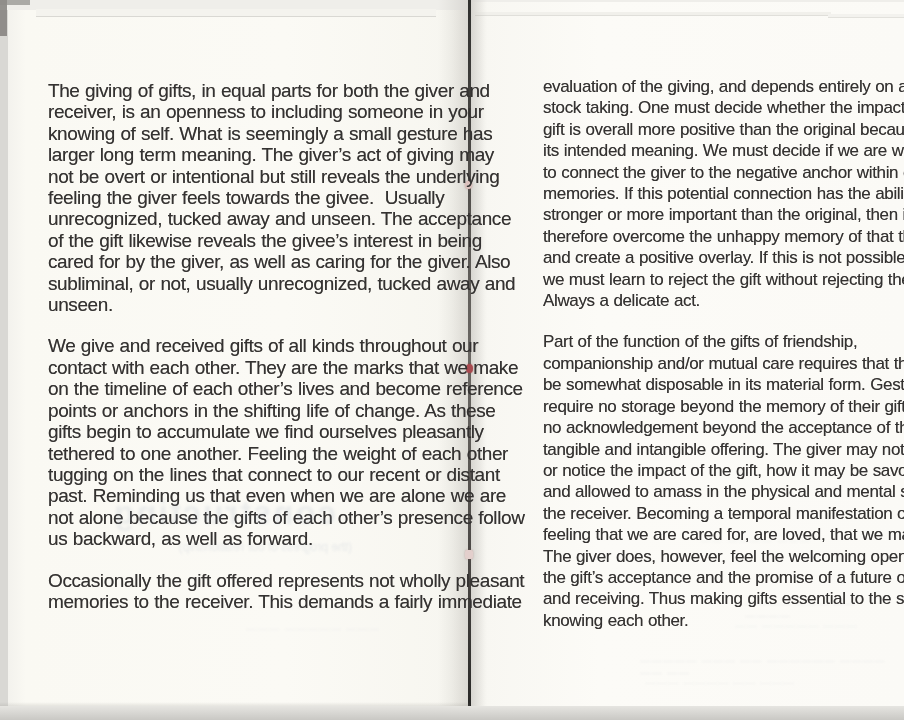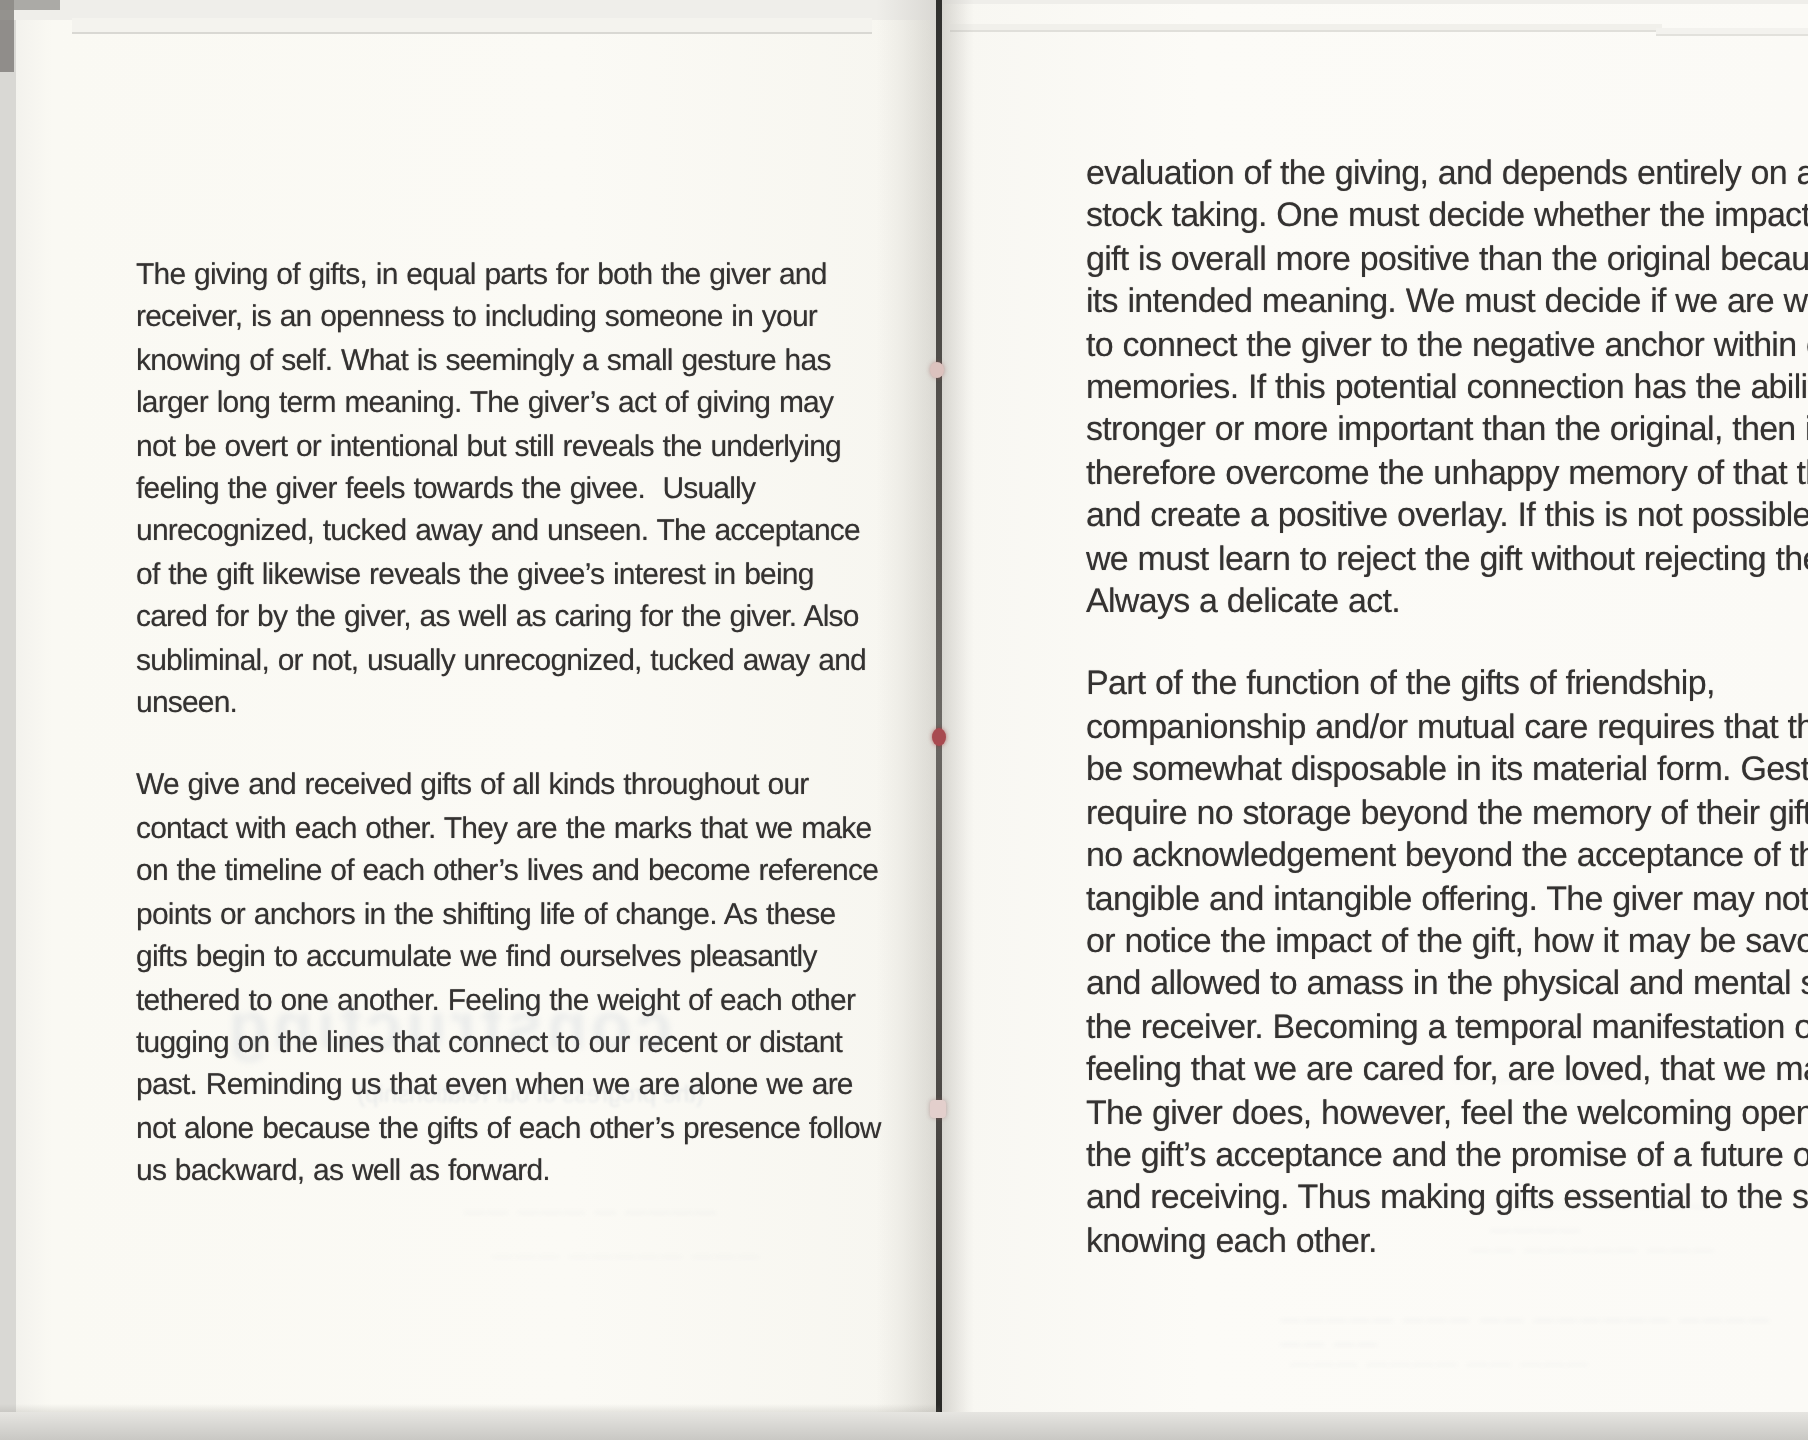--- a/index.html
+++ b/index.html
@@ -34,21 +34,21 @@
   .spine-line{position:absolute;left:468px;top:0;width:3px;height:720px;
     background:linear-gradient(#30302e 0%,#56534f 30%,#6b6864 50%,#4a4744 78%,#262624 100%);}
   .spine-shade-right{position:absolute;left:471px;top:0;width:16px;height:720px;
     background:linear-gradient(90deg,rgba(90,85,78,.16),rgba(90,85,78,0));}
   .stitch{position:absolute;border-radius:50%;}
   .stitch-1{left:465px;top:181px;width:7px;height:8px;box-shadow:0 0 2px rgba(160,90,90,.5);}
   .stitch-2{left:466px;top:364px;width:7px;height:9px;box-shadow:0 0 2px rgba(150,40,40,.6);}
   .stitch-3{left:465px;top:550px;width:8px;height:9px;border-radius:2px;box-shadow:0 0 2px rgba(150,100,100,.45);}
   
   .textcol{position:absolute;color:#343231;text-shadow:0 0 .4px rgba(52,50,48,.55);}
-  .textcol-left{left:68px;top:80px;width:400px;font-size:15px;line-height:21.4px;letter-spacing:-.4px;word-spacing:.6px;margin-top:47px;}
+  .textcol-left{left:48px;top:80px;width:400px;font-size:19px;line-height:21.4px;letter-spacing:-.4px;word-spacing:.6px;}
   .textcol-right{left:543px;top:76px;width:360px;font-size:17px;line-height:21.4px;letter-spacing:-.35px;word-spacing:.4px;}
   .para{white-space:pre;margin:0 0 20px 0;}
   
   .ghost{position:absolute;transform:scaleX(-1);color:#93a2b8;pointer-events:none;}
   .ghost-word{left:36px;top:494px;width:300px;font-size:33px;font-weight:600;letter-spacing:2px;
     opacity:.15;filter:blur(1.6px);}
   .ghost-caption{left:132px;top:540px;width:220px;font-size:12px;opacity:.18;filter:blur(.9px);}
   .smudge{position:absolute;color:#8a98a8;font-size:10.5px;letter-spacing:1px;filter:blur(1.1px);pointer-events:none;}
   .smudge-l1{left:232px;top:600px;opacity:.12;}
   .smudge-l2{left:246px;top:622px;opacity:.09;}
@@ -94,20 +94,22 @@
       <p class="para">We give and received gifts of all kinds throughout our
 contact with each other. They are the marks that we make
 on the timeline of each other’s lives and become reference
 points or anchors in the shifting life of change. As these
 gifts begin to accumulate we find ourselves pleasantly
 tethered to one another. Feeling the weight of each other
 tugging on the lines that connect to our recent or distant
 past. Reminding us that even when we are alone we are
 not alone because the gifts of each other’s presence follow
 us backward, as well as forward.</p>
+      <p class="para">Occasionally the gift offered represents not wholly pleasant
+memories to the receiver. This demands a fairly immediate</p>
     </div>
   <div class="textcol textcol-right">
       <p class="para">evaluation of the giving, and depends entirely on a mental
 stock taking. One must decide whether the impact of the
 gift is overall more positive than the original because of
 its intended meaning. We must decide if we are willing
 to connect the giver to the negative anchor within our
 memories. If this potential connection has the ability to be
 stronger or more important than the original, then it can
 therefore overcome the unhappy memory of that the gift

